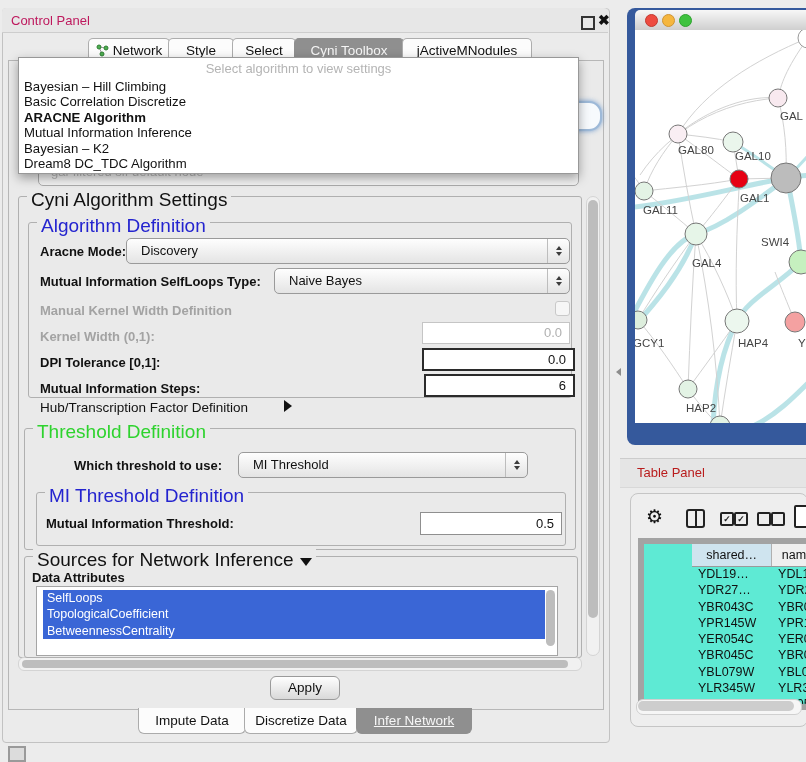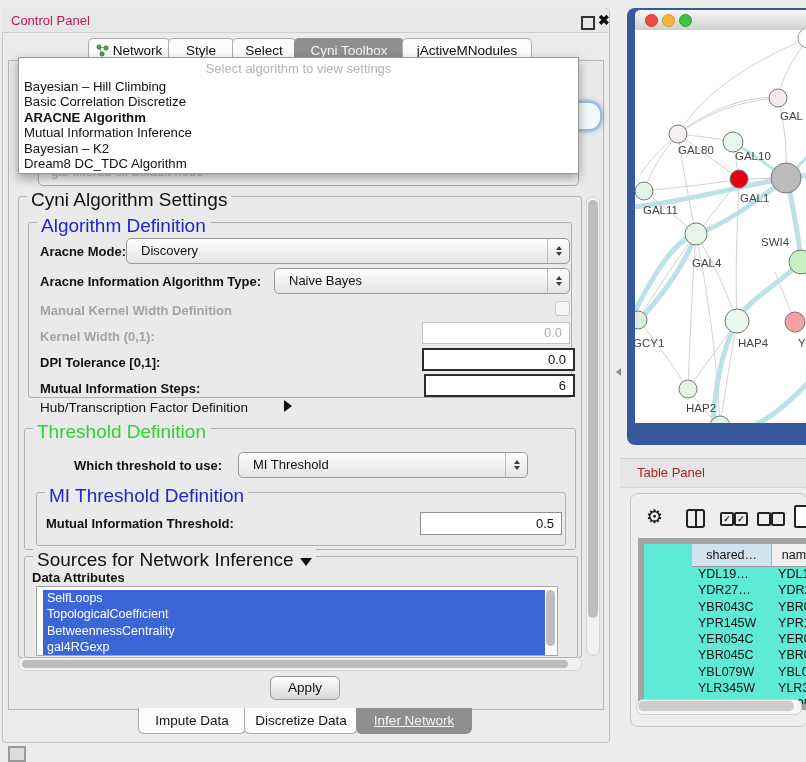--- a/index.html
+++ b/index.html
@@ -181,21 +181,21 @@
 
   <div class="abs lbl bold" style="left:40px;top:244px;">Aracne Mode:</div>
   <div class="abs combo" style="left:126px;top:238px;width:442px;height:24px;">
     <span class="ctxt">Discovery</span>
     <span class="cargo">
         <i class="up"></i>
         <i class="dn"></i>
       </span>
   </div>
 
-  <div class="abs lbl bold" style="left:40px;top:274px;">Aracne Information Algorithm Type:</div>
+  <div class="abs lbl bold" style="left:40px;top:274px;">Mutual Information SelfLoops Type:</div>
   <div class="abs combo" style="left:274px;top:268px;width:294px;height:24px;">
     <span class="ctxt">Naive Bayes</span>
     <span class="cargo">
         <i class="up"></i>
         <i class="dn"></i>
       </span>
   </div>
 
   <div class="abs lbl bold gray" style="left:40px;top:303px;">Manual Kernel Width Definition</div>
   <div class="abs chk" style="left:555px;top:301px;"></div>
@@ -233,21 +233,20 @@
   <div class="abs group" style="left:24px;top:556px;width:552px;height:100px;">
     <span class="gtitle" style="background:#eaeaea;"><span>Sources for Network Inference</span><i class="tri-d"></i></span>
   </div>
   <div class="abs lbl bold" style="left:32px;top:570px;">Data Attributes</div>
   <div class="abs listbox">
     <div class="attr-pad"></div>
     <div>
         <div class="attr-item">SelfLoops</div>
         <div class="attr-item">TopologicalCoefficient</div>
         <div class="attr-item">BetweennessCentrality</div>
-        <div class="attr-item">gal4RGexp</div>
       </div>
   </div>
   <div class="abs vthumb" style="left:546px;top:590px;width:9px;height:56px;"></div>
 
   <div class="abs btn" style="left:270px;top:676px;width:68px;height:22px;line-height:22px;">Apply</div>
 
   <div class="abs btab" style="left:138px;width:106px;">
     <span>Impute Data</span>
   </div>
   <div class="abs btab" style="left:244px;width:112px;">

